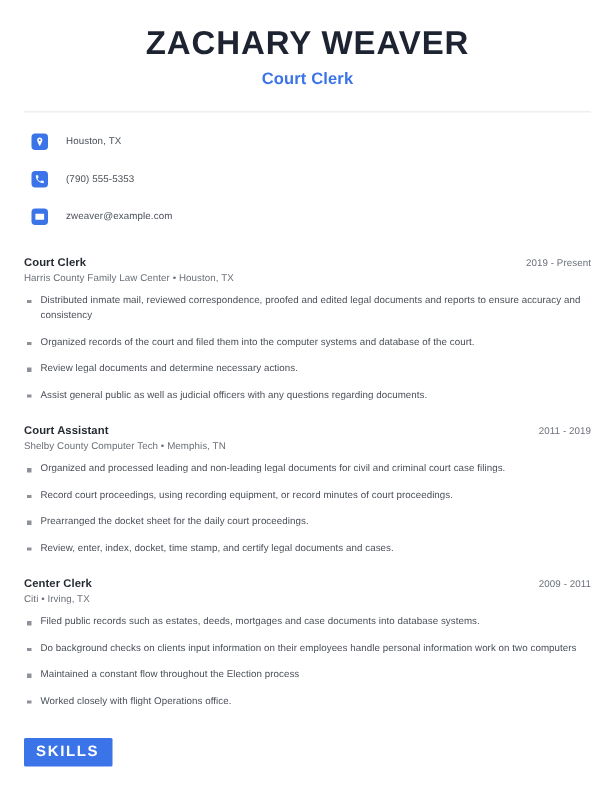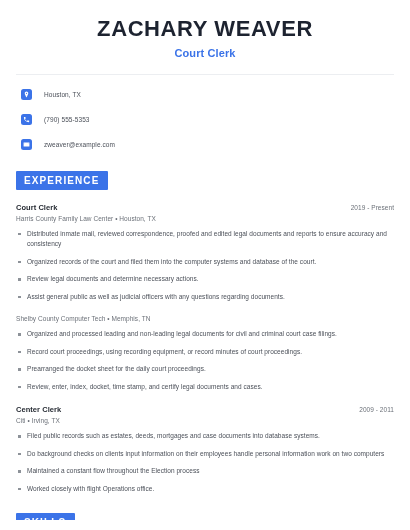--- a/index.html
+++ b/index.html
@@ -202,39 +202,42 @@
         <svg width="7" height="7" viewBox="0 0 24 24" fill="#ffffff">
             <path d="M3 5h18c.6 0 1 .4 1 1v12c0 .6-.4 1-1 1H3c-.6 0-1-.4-1-1V6c0-.6.4-1 1-1zm9 8L4.3 7.2v.1L12 11.4l7.7-4.1v-.1L12 13z"></path>
           </svg>
       </span>
       <span class="contact-text">zweaver@example.com</span>
     </div>
 
   </div>
 
   <div class="section">
-    <span class="section-title">EXPERIENCE</span>
 
     
     <div class="entry">
       <div class="entry-head">
         <span class="entry-role">Court Clerk</span>
         <span class="entry-dates">2019 - Present</span>
       </div>
       <div class="entry-org">Harris County Family Law Center  •  Houston, TX</div>
       <ul class="bullets">
         <li>Distributed inmate mail, reviewed correspondence, proofed and edited legal documents and reports to ensure accuracy and consistency</li>
         <li>Organized records of the court and filed them into the computer systems and database of the court.</li>
         <li>Review legal documents and determine necessary actions.</li>
         <li>Assist general public as well as judicial officers with any questions regarding documents.</li>
       </ul>
     </div>
 
     
     <div class="entry">
+      <div class="entry-head">
+        <span class="entry-role">Court Assistant</span>
+        <span class="entry-dates">2011 - 2019</span>
+      </div>
       <div class="entry-org">Shelby County Computer Tech  •  Memphis, TN</div>
       <ul class="bullets">
         <li>Organized and processed leading and non-leading legal documents for civil and criminal court case filings.</li>
         <li>Record court proceedings, using recording equipment, or record minutes of court proceedings.</li>
         <li>Prearranged the docket sheet for the daily court proceedings.</li>
         <li>Review, enter, index, docket, time stamp, and certify legal documents and cases.</li>
       </ul>
     </div>
 
     

